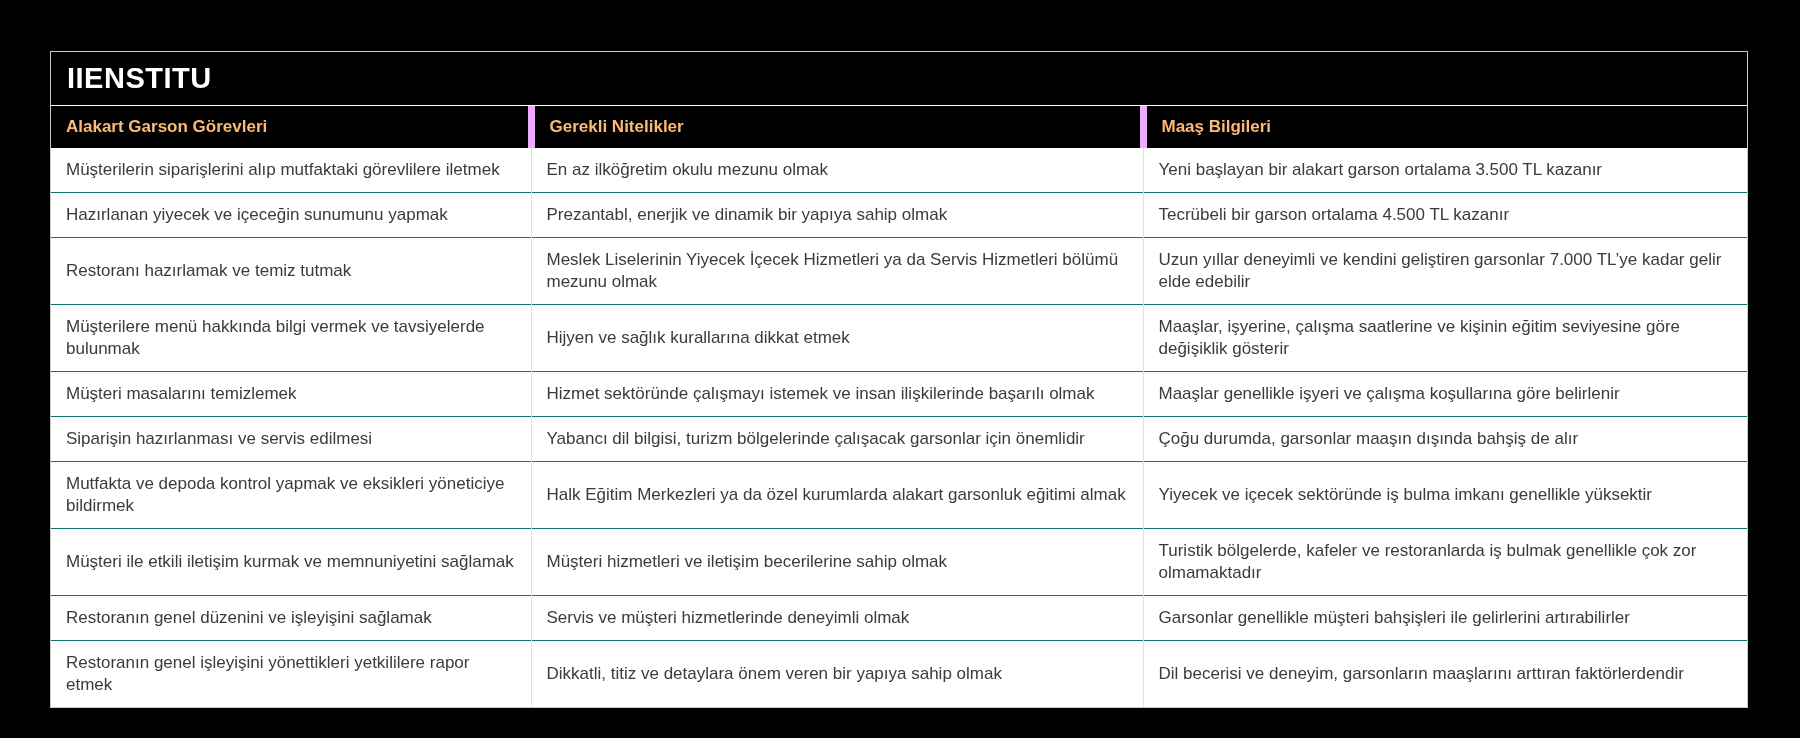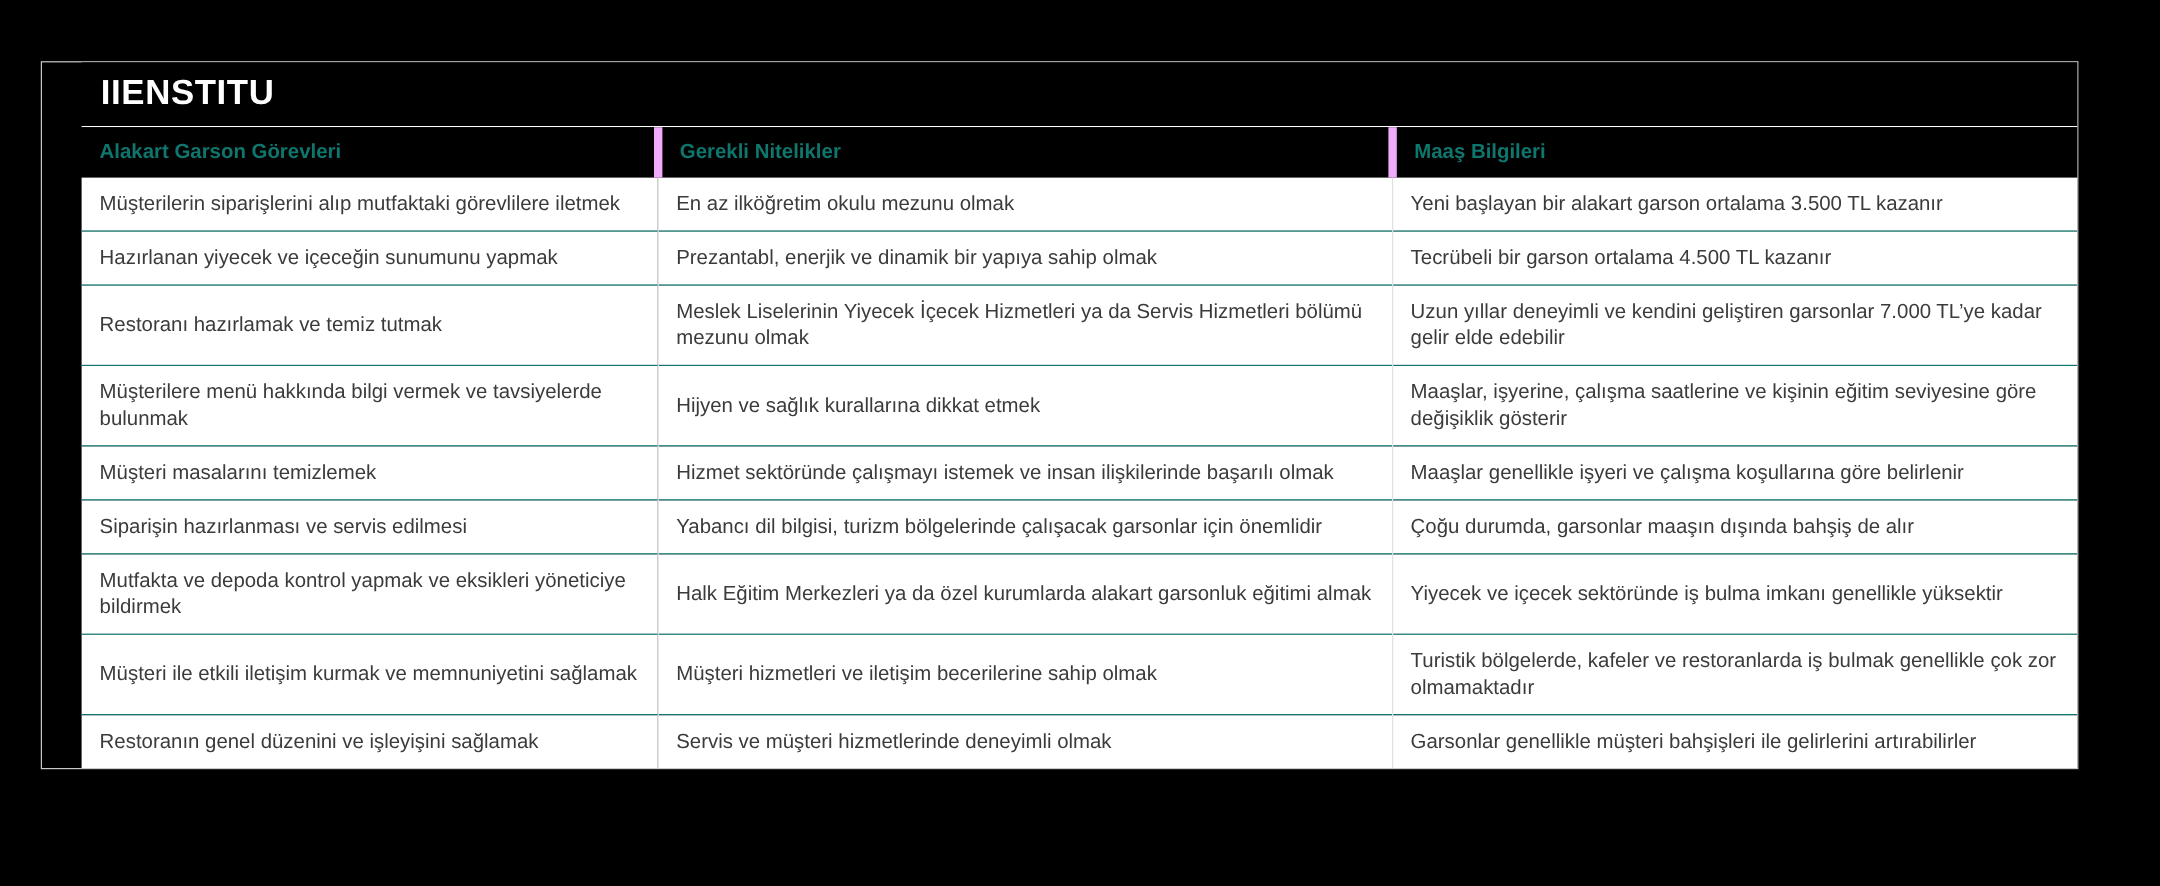--- a/index.html
+++ b/index.html
@@ -12,27 +12,26 @@
     font-family: "Liberation Sans", "DejaVu Sans", sans-serif;
   }
   .page {
     position: relative;
     width: 1800px;
     height: 738px;
     background: #000000;
   }
   .doc {
     position: absolute;
-    left: 34px;
+    left: 50px;
     top: 51px;
     width: 1698px;
     box-sizing: border-box;
     border: 1px solid #c9c9c9;
     background: #000000;
-    padding-left: 33px;
   }
   .title-bar {
     height: 53px;
     background: #000000;
     border-bottom: 1px solid #ffffff;
     display: flex;
     align-items: center;
     padding: 0 16px;
     box-sizing: content-box;
   }
@@ -44,21 +43,21 @@
   }
   table.info {
     width: 100%;
     border-collapse: collapse;
     table-layout: fixed;
   }
   table.info col.c1 { width: 480px; }
   table.info col.c2 { width: 612px; }
   table.info th {
     background: #000000;
-    color: #0f766e;
+    color: #fdba74;
     font-size: 17px;
     font-weight: 700;
     text-align: left;
     height: 42px;
     padding: 0 15px;
     vertical-align: middle;
   }
   table.info th + th { border-left: 7px solid #f0abfc; }
   table.info td {
     background: #ffffff;
@@ -135,17 +134,22 @@
         <tr>
           <td>Müşteri ile etkili iletişim kurmak ve memnuniyetini sağlamak</td>
           <td>Müşteri hizmetleri ve iletişim becerilerine sahip olmak</td>
           <td>Turistik bölgelerde, kafeler ve restoranlarda iş bulmak genellikle çok zor olmamaktadır</td>
         </tr>
         <tr>
           <td>Restoranın genel düzenini ve işleyişini sağlamak</td>
           <td>Servis ve müşteri hizmetlerinde deneyimli olmak</td>
           <td>Garsonlar genellikle müşteri bahşişleri ile gelirlerini artırabilirler</td>
         </tr>
+        <tr>
+          <td>Restoranın genel işleyişini yönettikleri yetkililere rapor etmek</td>
+          <td>Dikkatli, titiz ve detaylara önem veren bir yapıya sahip olmak</td>
+          <td>Dil becerisi ve deneyim, garsonların maaşlarını arttıran faktörlerdendir</td>
+        </tr>
       </tbody>
     </table>
 
   </div>
 </div>
 
 </body></html>

